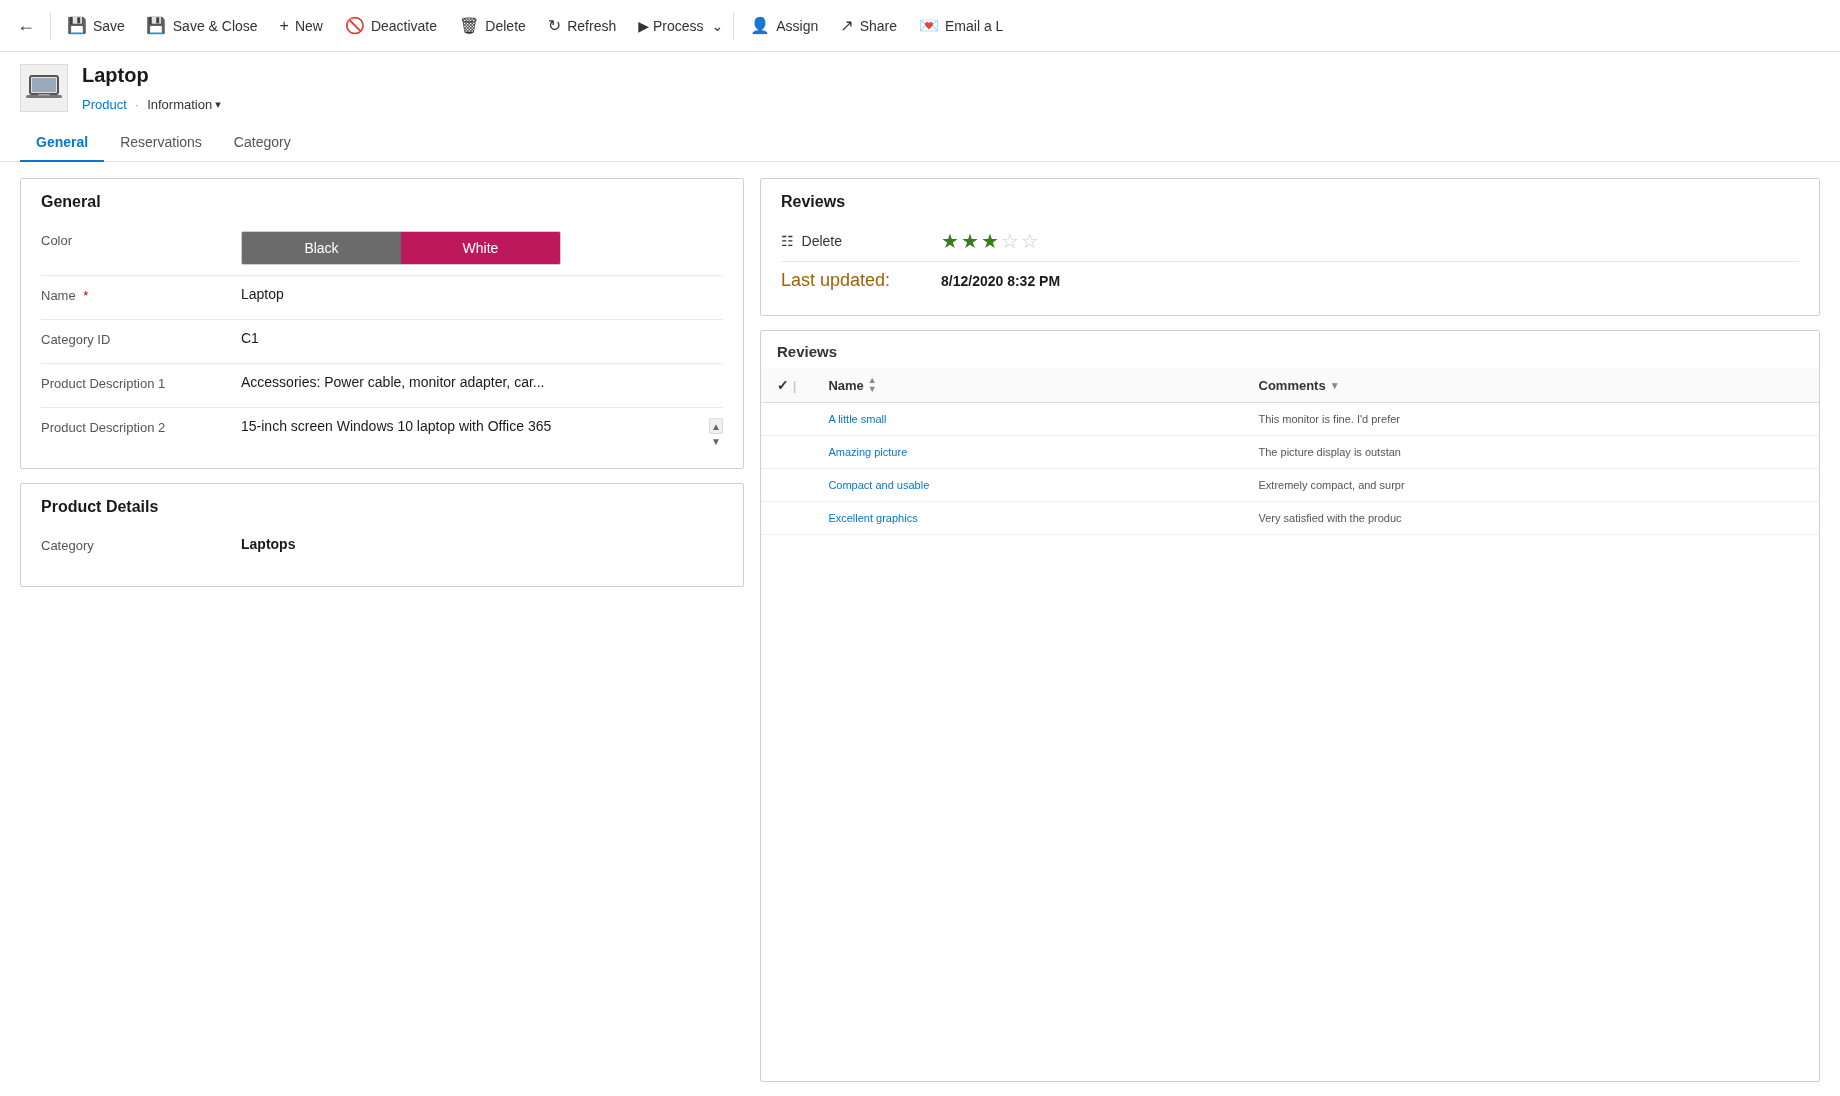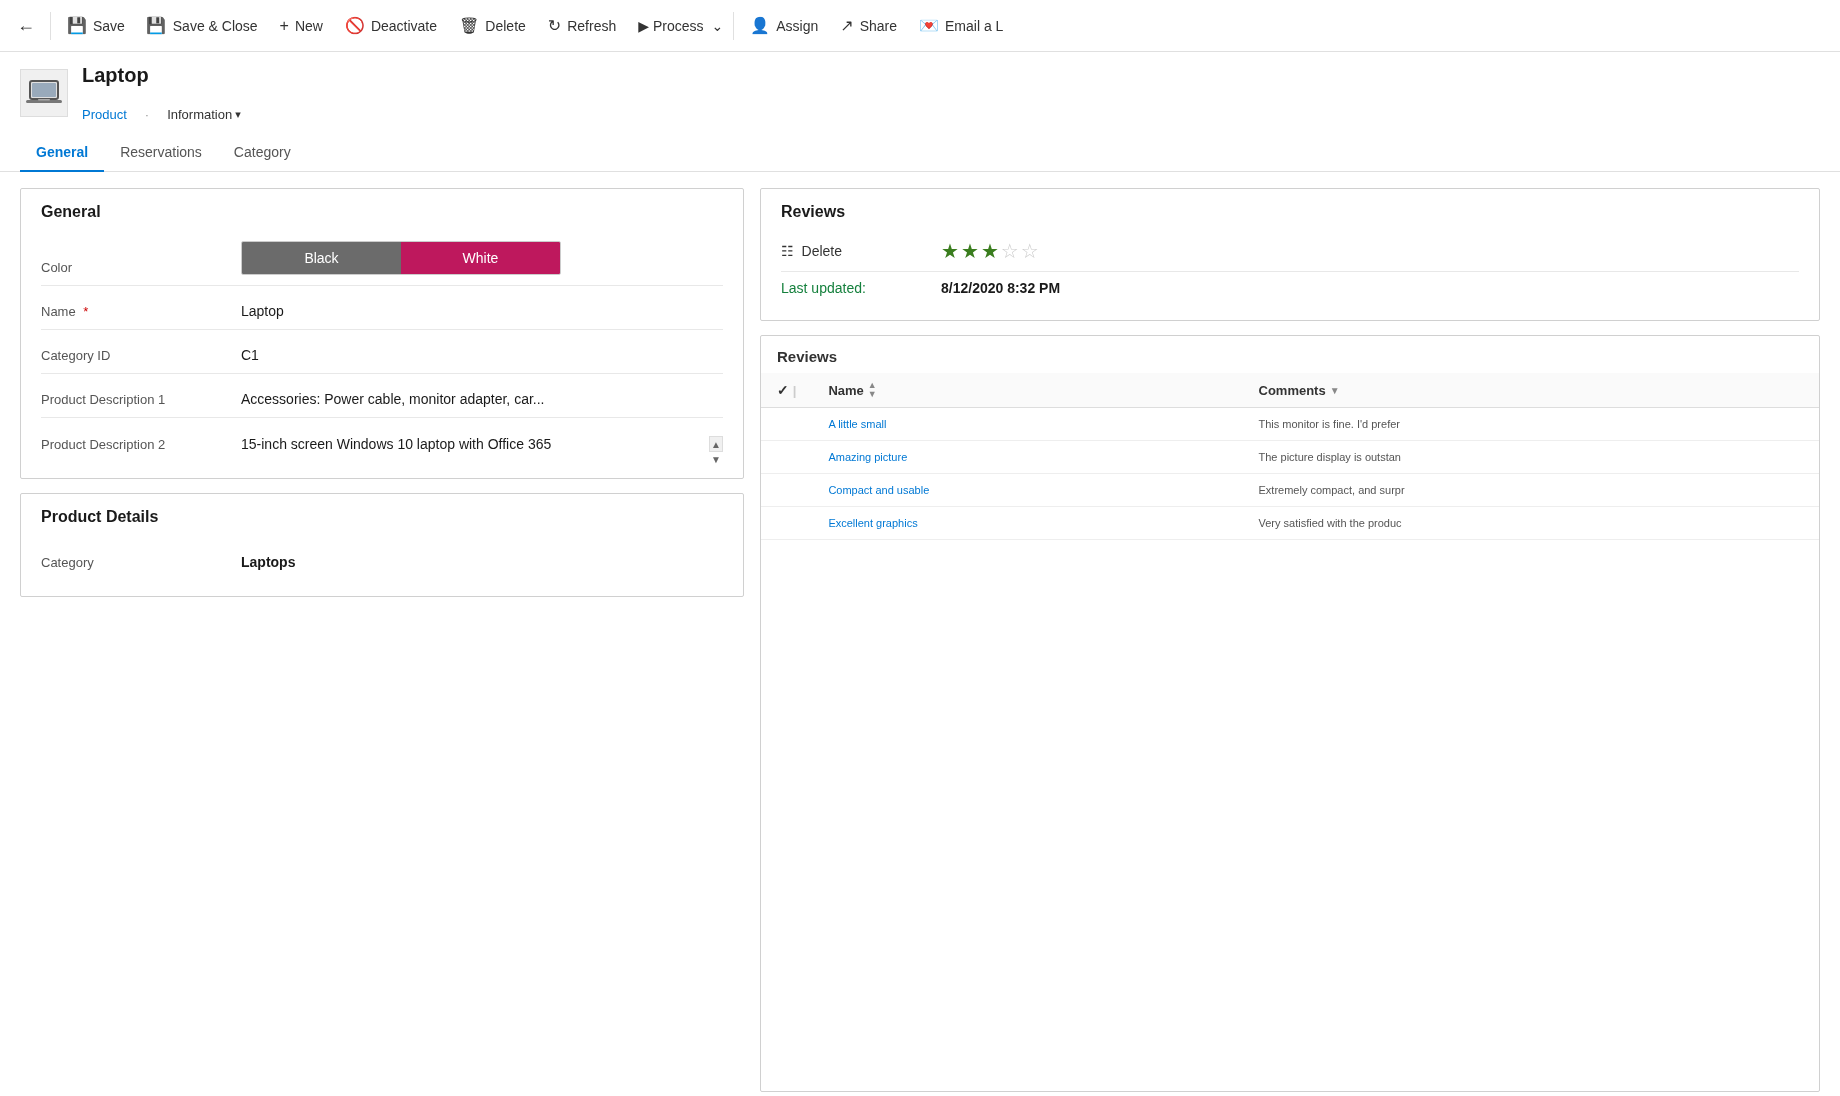--- a/index.html
+++ b/index.html
@@ -51,22 +51,22 @@
     }
     .record-icon {
       width: 48px; height: 48px;
       display: flex; align-items: center; justify-content: center;
       background: #f0f0f0;
       border: 1px solid #ddd;
     }
     .record-icon svg { width: 36px; height: 36px; }
     .record-title { font-size: 20px; font-weight: 700; color: #1a1a1a; }
     .record-breadcrumb {
-      display: flex; align-items: center; gap: 18px;
-      font-size: 13px; color: #666; margin-top: 20px;
+      display: flex; align-items: center; gap: 8px;
+      font-size: 13px; color: #666; margin-top: 10px;
     }
     .breadcrumb-link { color: #0078d4; cursor: pointer; }
     .breadcrumb-sep { color: #999; }
     .breadcrumb-dropdown {
       display: flex; align-items: center; gap: 3px;
       cursor: pointer; color: #333;
     }
 
     
     .tabs-bar {
@@ -110,21 +110,21 @@
       padding: 14px 20px 10px;
       font-size: 16px;
       font-weight: 600;
       color: #1a1a1a;
     }
     .card-body { padding: 0 20px 16px; }
 
     
     .form-row {
       display: flex;
-      align-items: flex-end;
+      align-items: flex-start;
       padding: 10px 0;
       border-bottom: 1px solid #e8e8e8;
       min-height: 44px;
     }
     .form-row:last-child { border-bottom: none; }
     .form-label {
       flex: 0 0 200px;
       font-size: 13px;
       color: #555;
       padding-top: 2px;
@@ -169,21 +169,21 @@
       display: flex; align-items: center; gap: 20px;
       padding: 8px 0;
       border-bottom: 1px solid #e8e8e8;
     }
     .rating-label { flex: 0 0 140px; font-size: 14px; color: #333; display: flex; align-items: center; gap: 8px; }
     .stars { display: flex; gap: 2px; }
     .star { font-size: 20px; }
     .star.filled { color: #3a7d1e; }
     .star.empty { color: #ccc; }
     .last-updated-row { display: flex; align-items: center; gap: 20px; padding: 8px 0; }
-    .updated-label { flex: 0 0 140px; font-size: 14px; color: #15803d; }
+    .updated-label { flex: 0 0 140px; font-size: 18px; color: #a16207; }
     .updated-value { font-size: 14px; font-weight: 600; color: #1a1a1a; }
 
     
     .reviews-list-card { flex: 1; overflow: hidden; }
     .reviews-list-header {
       padding: 12px 16px 8px;
       font-size: 15px; font-weight: 600;
     }
     .reviews-table { width: 100%; border-collapse: collapse; }
     .reviews-table th {

